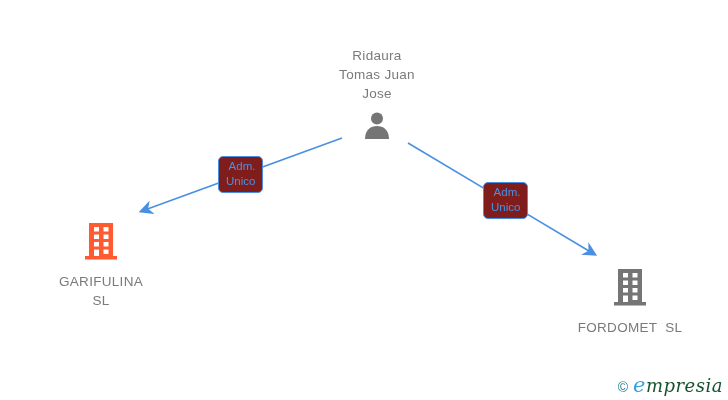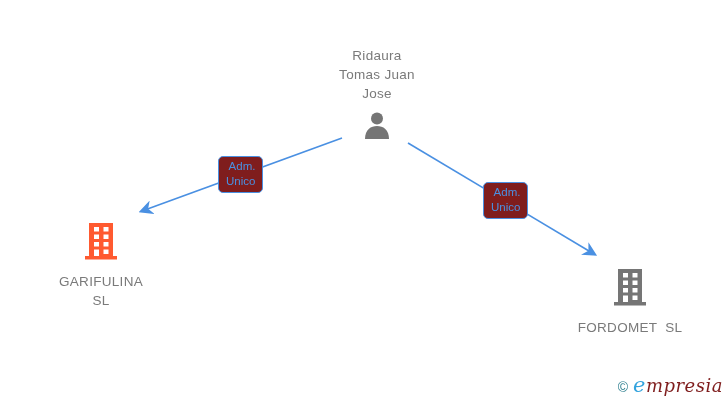--- a/index.html
+++ b/index.html
@@ -74,21 +74,21 @@
     color: #2e7f8f;
     font-size: 14px;
   }
   .brand {
     font-family: "DejaVu Serif", "Liberation Serif", serif;
     font-style: italic;
     font-size: 18px;
     letter-spacing: 0.5px;
   }
   .brand-first { color: #33a3dd; font-size: 21px; }
-  .brand-rest { color: #7f1d1d; }
+  .brand-rest { color: #14532d; }
 </style>
 </head>
 <body>
 
 <div class="canvas">
 
   <svg class="edges-layer" viewBox="0 0 728 400">
     <defs>
       <marker id="arrowhead" viewBox="0 0 10 10" refX="7.5" refY="5" markerWidth="9" markerHeight="9" orient="auto-start-reverse">
         <path d="M0,0 L10,5 L0,10 L3,5 Z" fill="#4a90e2"></path>

